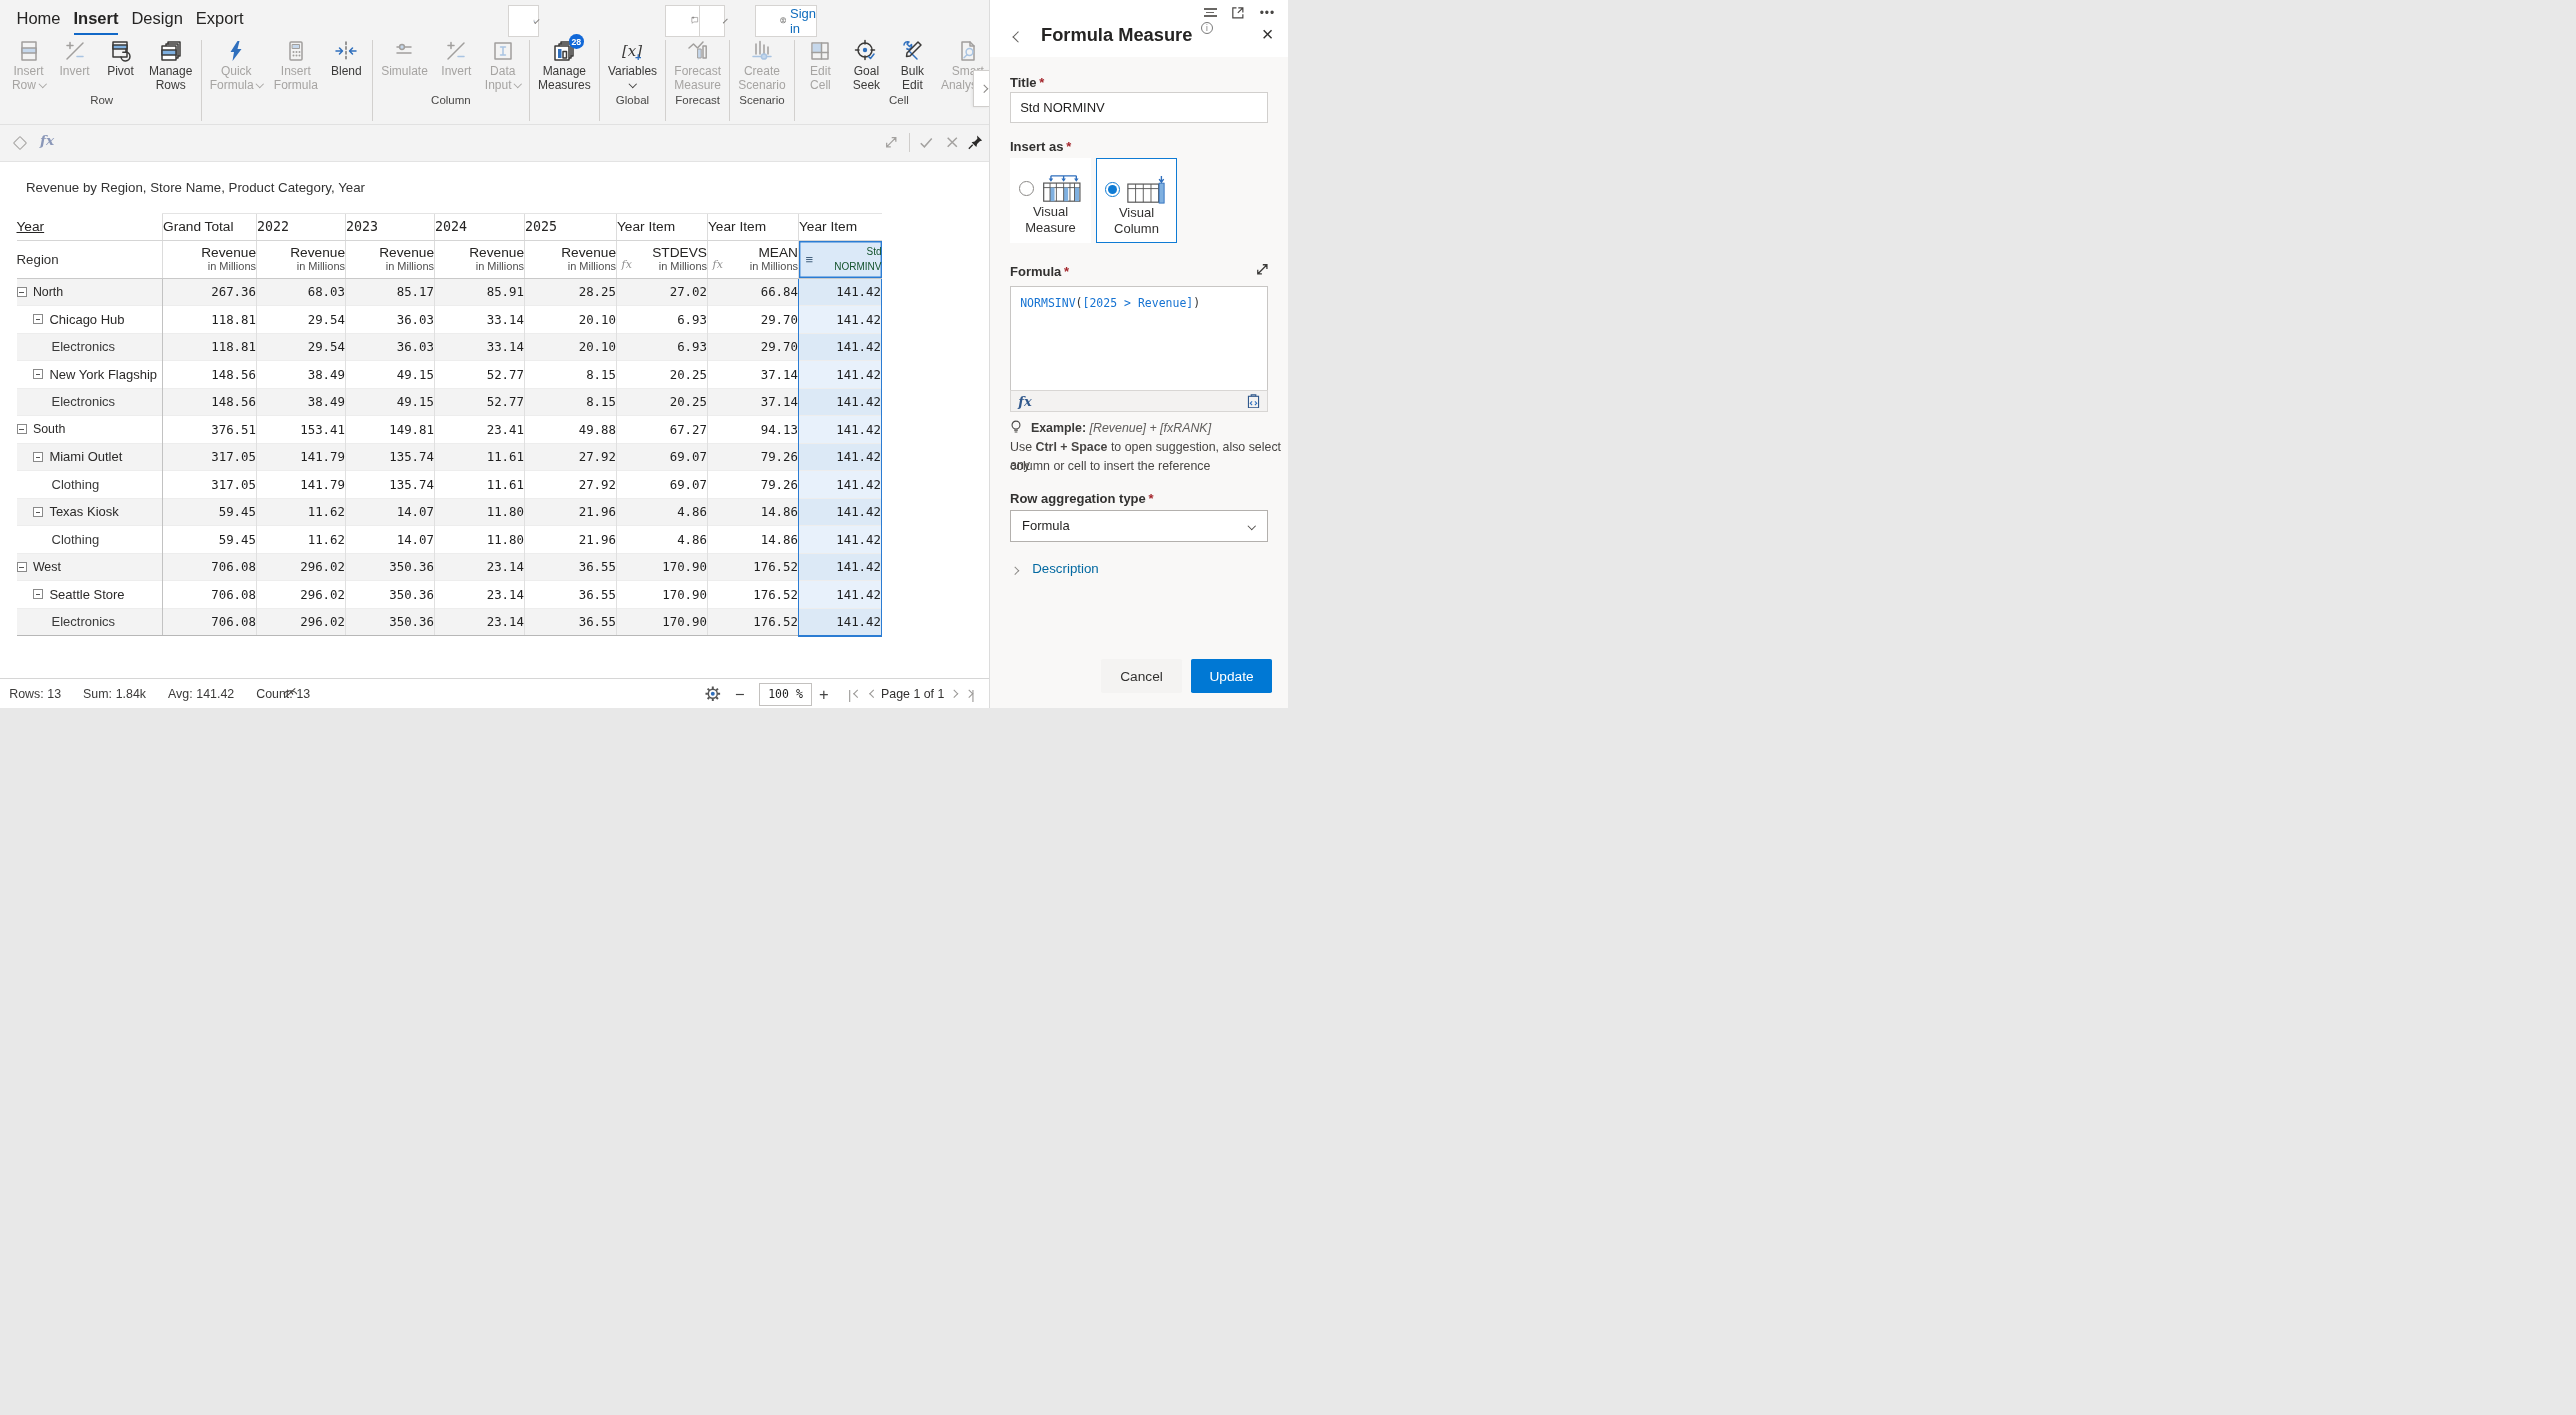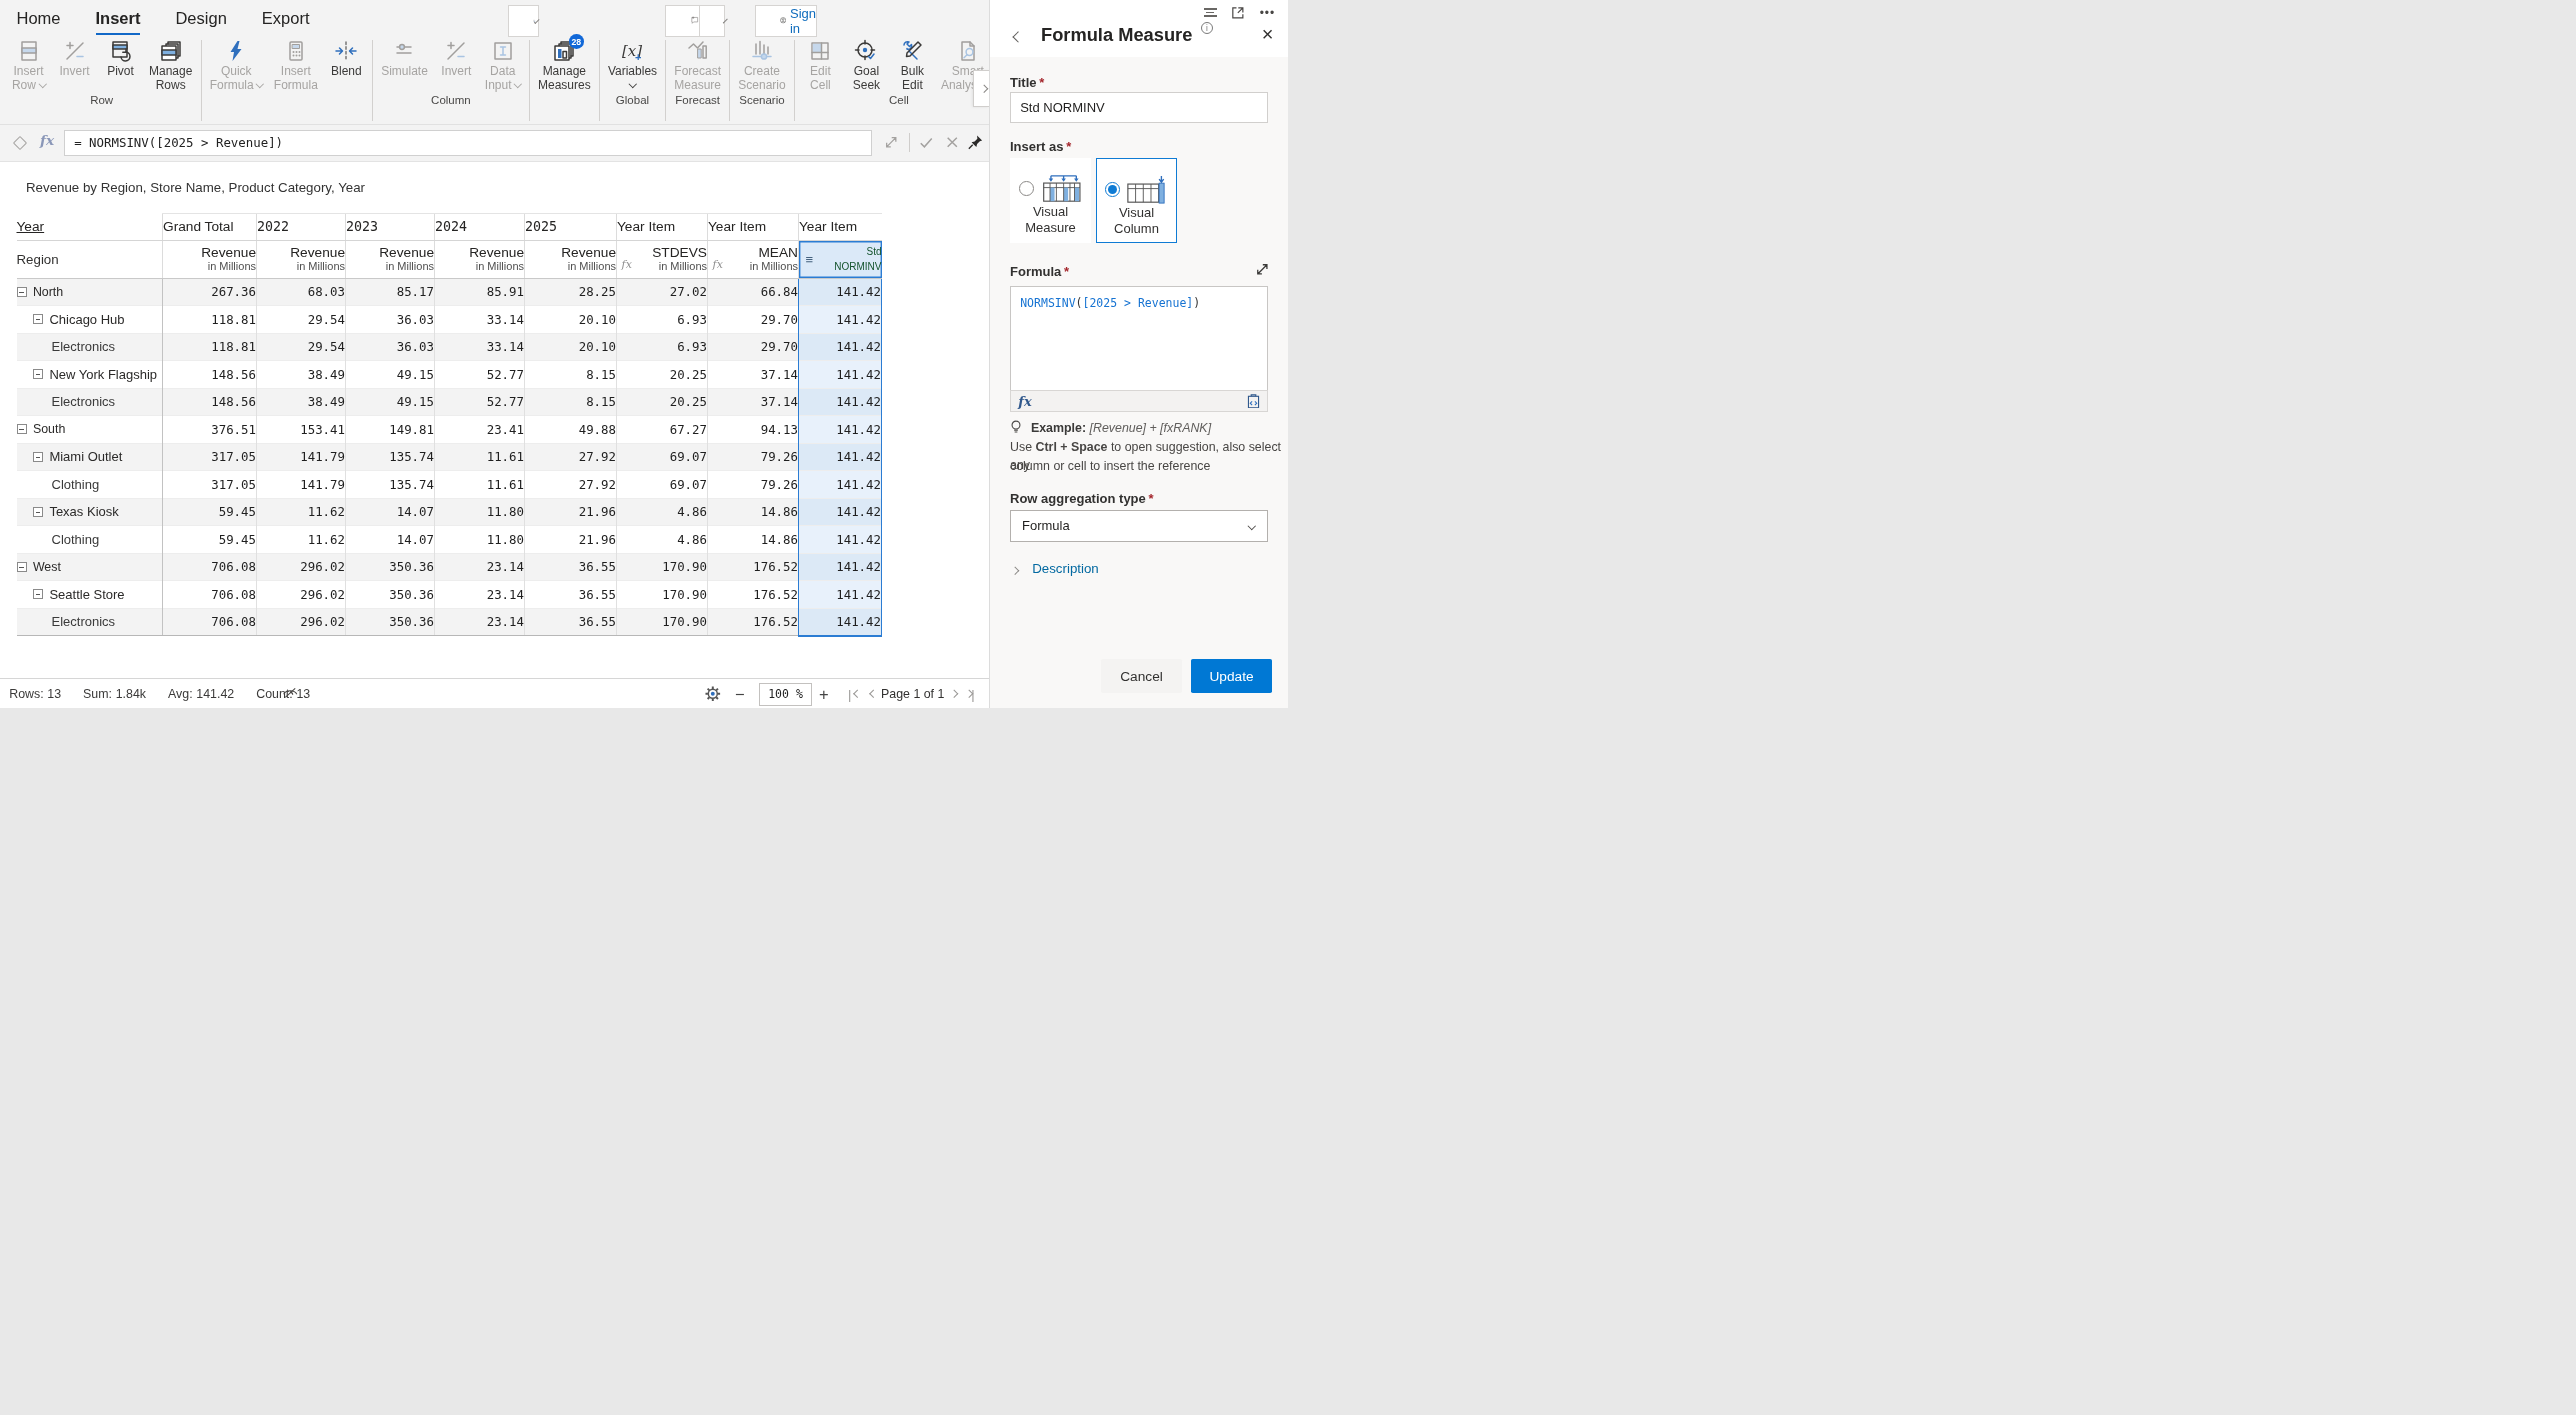--- a/index.html
+++ b/index.html
@@ -2,21 +2,21 @@
 <html style="font-size:14.7px"><head>
 <meta charset="utf-8">
 <style>
   * { margin:0; padding:0; box-sizing:border-box; }
   html,body { background:#e8e8e8; }
   body { font-family:"Liberation Sans", sans-serif; color:#323130; }
   #app { position:relative; width:1288px; height:708px; background:#fff; overflow:hidden; }
 
   
   .ribbon { position:absolute; left:0; top:0; width:989px; height:125px; background:#f3f3f3; border-bottom:0.9px solid #e1e1e1; overflow:hidden; }
-  .tabs { position:absolute; left:16.5px; top:9.2px; display:flex; gap:35px; font-size:16.5px; color:#252423; }
+  .tabs { position:absolute; left:16.5px; top:9.2px; display:flex; gap:13px; font-size:16.5px; color:#252423; }
   .tab { cursor:pointer; padding-bottom:4.6px; }
   .tab.active { font-weight:bold; border-bottom:2.7px solid #1168c7; }
   .rgroups { position:absolute; left:5.5px; top:38px; display:flex; align-items:flex-start; }
   .rgroup { display:flex; flex-direction:column; align-items:center; min-height:84px; }
   .ritems { display:flex; align-items:flex-start; }
   .rlabel { font-size:11.5px; color:#494847; margin-top:1.8px; height:13.7px; }
   .rsep { width:0.9px; height:81px; background:#d2d0ce; margin:1.8px 2.7px 0 2.7px; }
   .rbtn { display:flex; flex-direction:column; align-items:center; padding:0.9px 5.5px; min-width:46px; cursor:pointer; }
   .rbtn .ric { position:relative; width:24px; height:24px; margin-bottom:0.9px; }
   .rbtn .ric svg { width:24px; height:24px; }
@@ -426,21 +426,20 @@
         </div>
       </div>
   </div>
   <div class="expander">
     <span class="chev right gray"></span>
   </div>
 
   <div class="fbar">
     <div class="fb-eraser"></div>
     <div class="fb-fx">fx</div>
-    <div class="fb-input">= NORMSINV([2025 &gt; Revenue])</div>
     <svg class="fb-ic" style="left:883px" viewBox="0 0 18 18">
         <g fill="none" stroke="currentColor" stroke-width="1.4">
           <path d="M4 14 L14 4 M9.5 4 H14 V8.5 M8.5 14 H4 V9.5"></path>
         </g>
       </svg>
     <div class="fb-sep"></div>
     <svg class="fb-ic" style="left:918px" viewBox="0 0 18 18">
         <path d="M3 10 l4 4 8-9" fill="none" stroke="currentColor" stroke-width="1.6"></path>
       </svg>
     <svg class="fb-ic" style="left:944px" viewBox="0 0 18 18">

